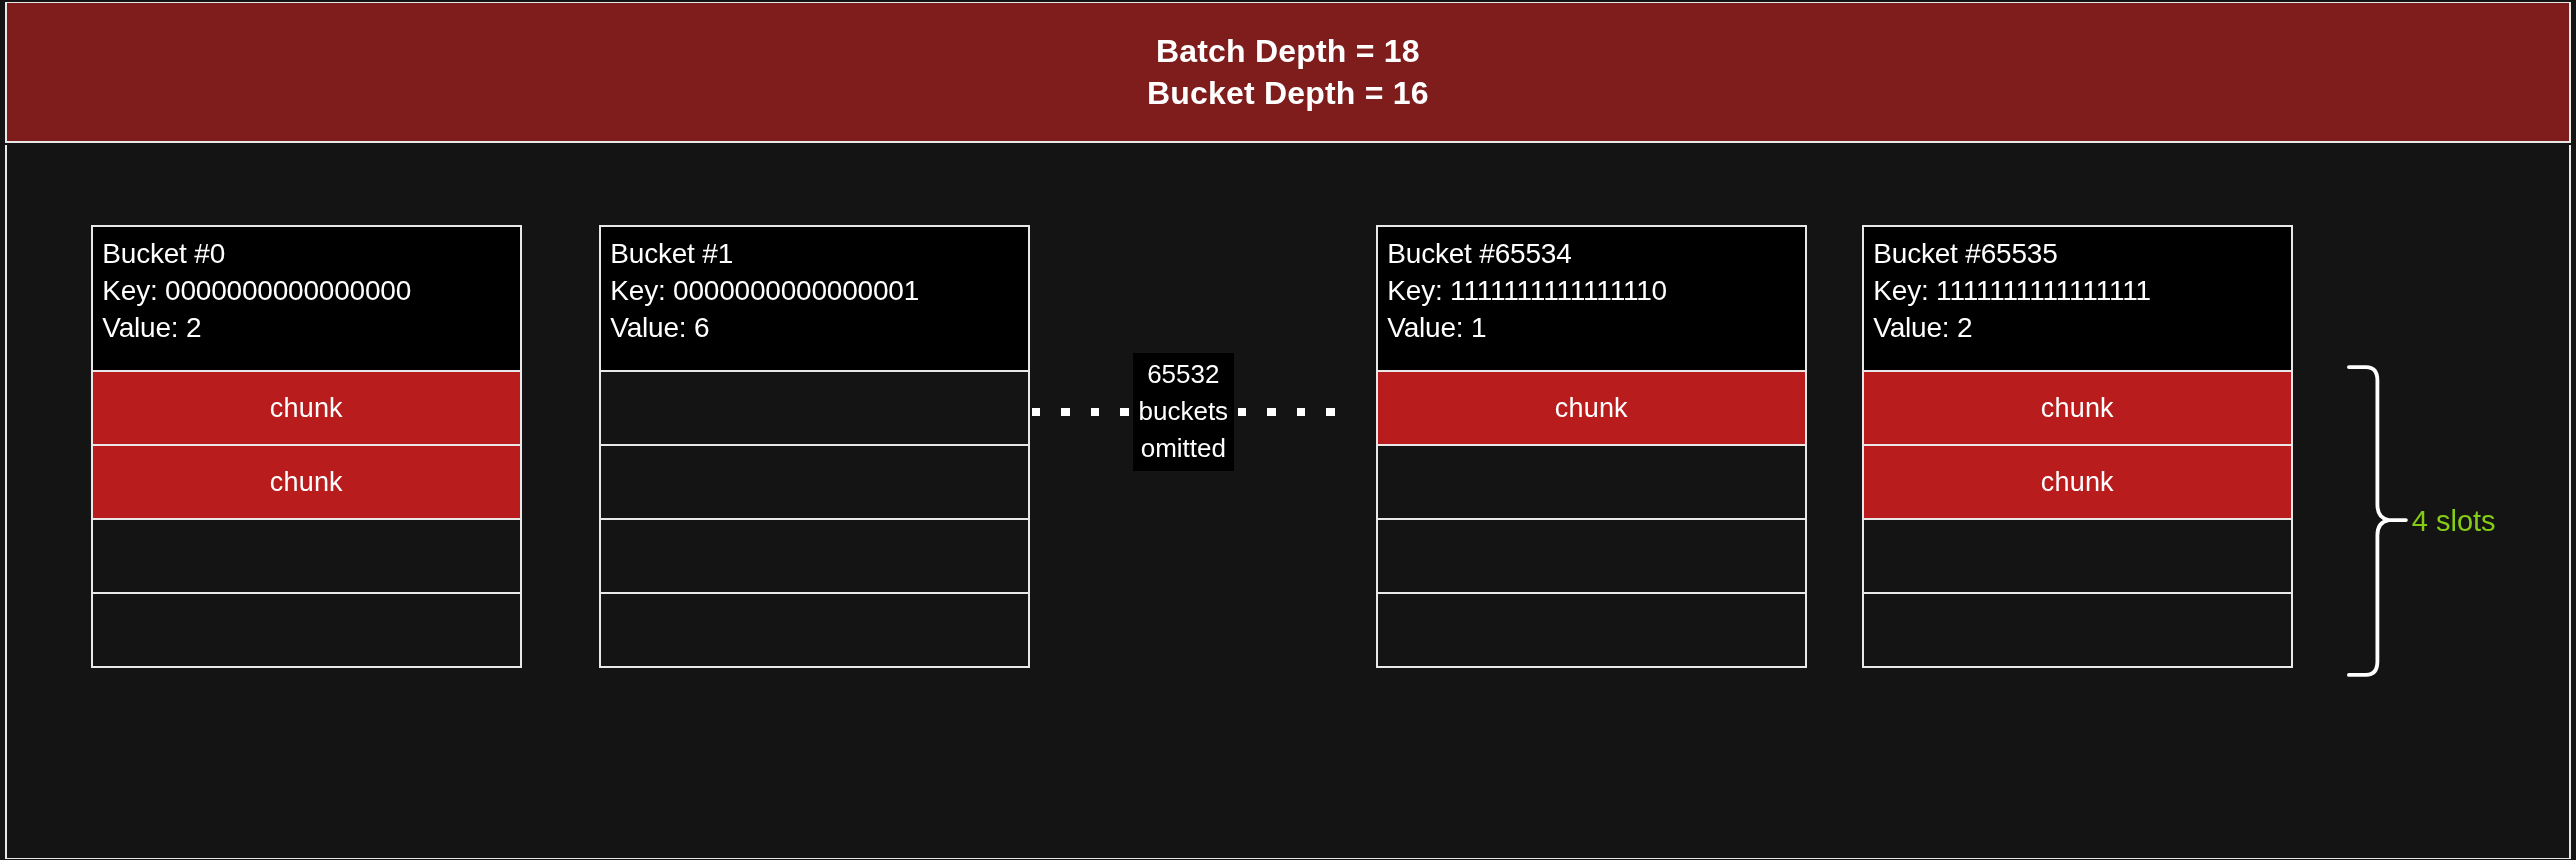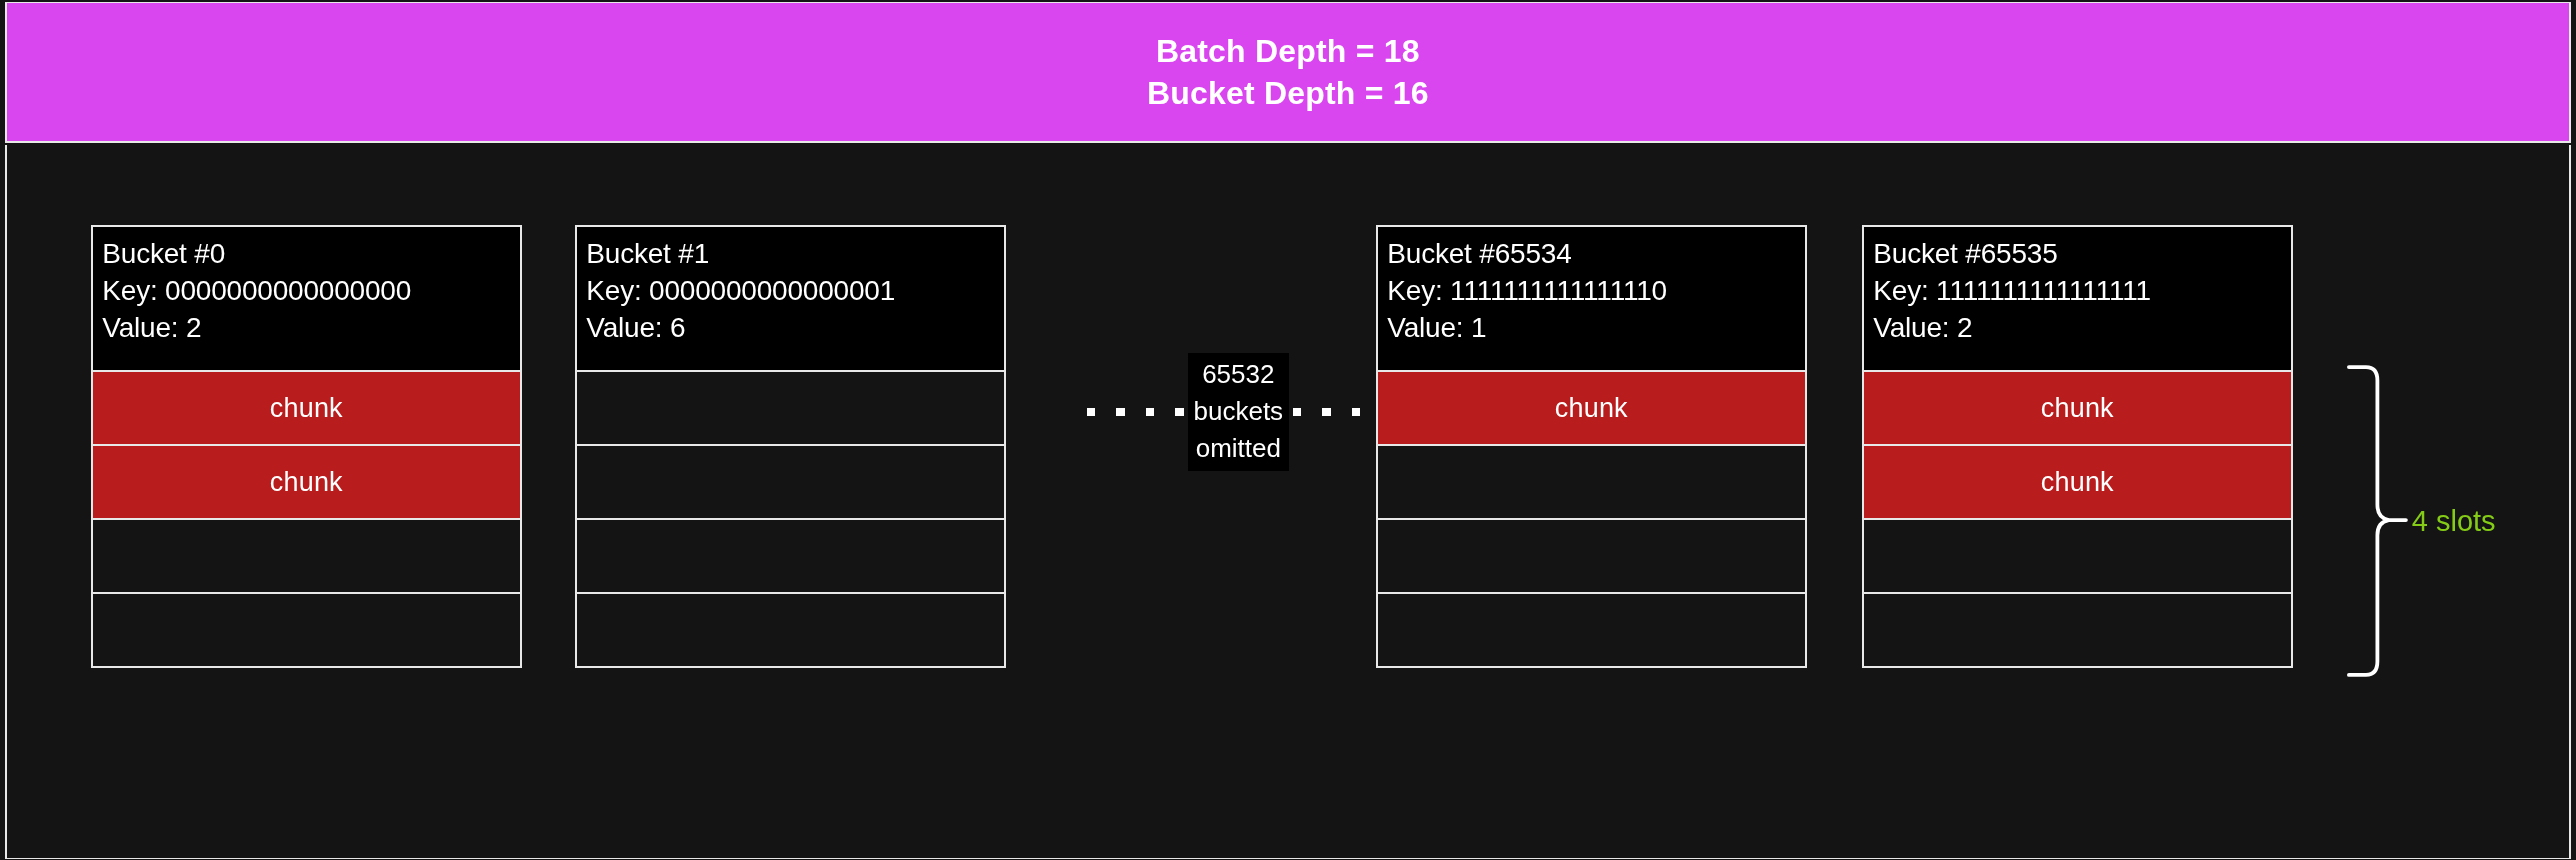--- a/index.html
+++ b/index.html
@@ -23,21 +23,21 @@
     box-sizing: border-box;
   }
 
   
   #header {
     position: absolute;
     left: 4.8px;
     top: 1.9px;
     width: 2566px;
     height: 141px;
-    background: #d946ef;
+    background: #7f1d1d;
     border: 2.9px solid #e8e8e8;
     border-top-width: 1.9px;
     box-sizing: border-box;
     display: flex;
     flex-direction: column;
     align-items: center;
     justify-content: center;
   }
   .header-line {
     color: #ffffff;
@@ -101,29 +101,29 @@
     background: #b91c1c;
   }
   .slot-label {
     color: #ffffff;
     font-size: 27px;
     letter-spacing: 0.2px;
   }
 
   
   #bucket-0      { left: 84px;  }
-  #bucket-1      { left: 568px; }
+  #bucket-1      { left: 592px; }
   #bucket-65534  { left: 1369px;}
   #bucket-65535  { left: 1855px;}
 
   
   #omitted {
     position: absolute;
     top: 209px;          
-    left: 1084px;
+    left: 1029px;
     width: 295px;
     height: 116px;
     display: flex;
     align-items: center;
     justify-content: center;
   }
   .dots {
     display: flex;
     align-items: center;
     gap: 21px;

